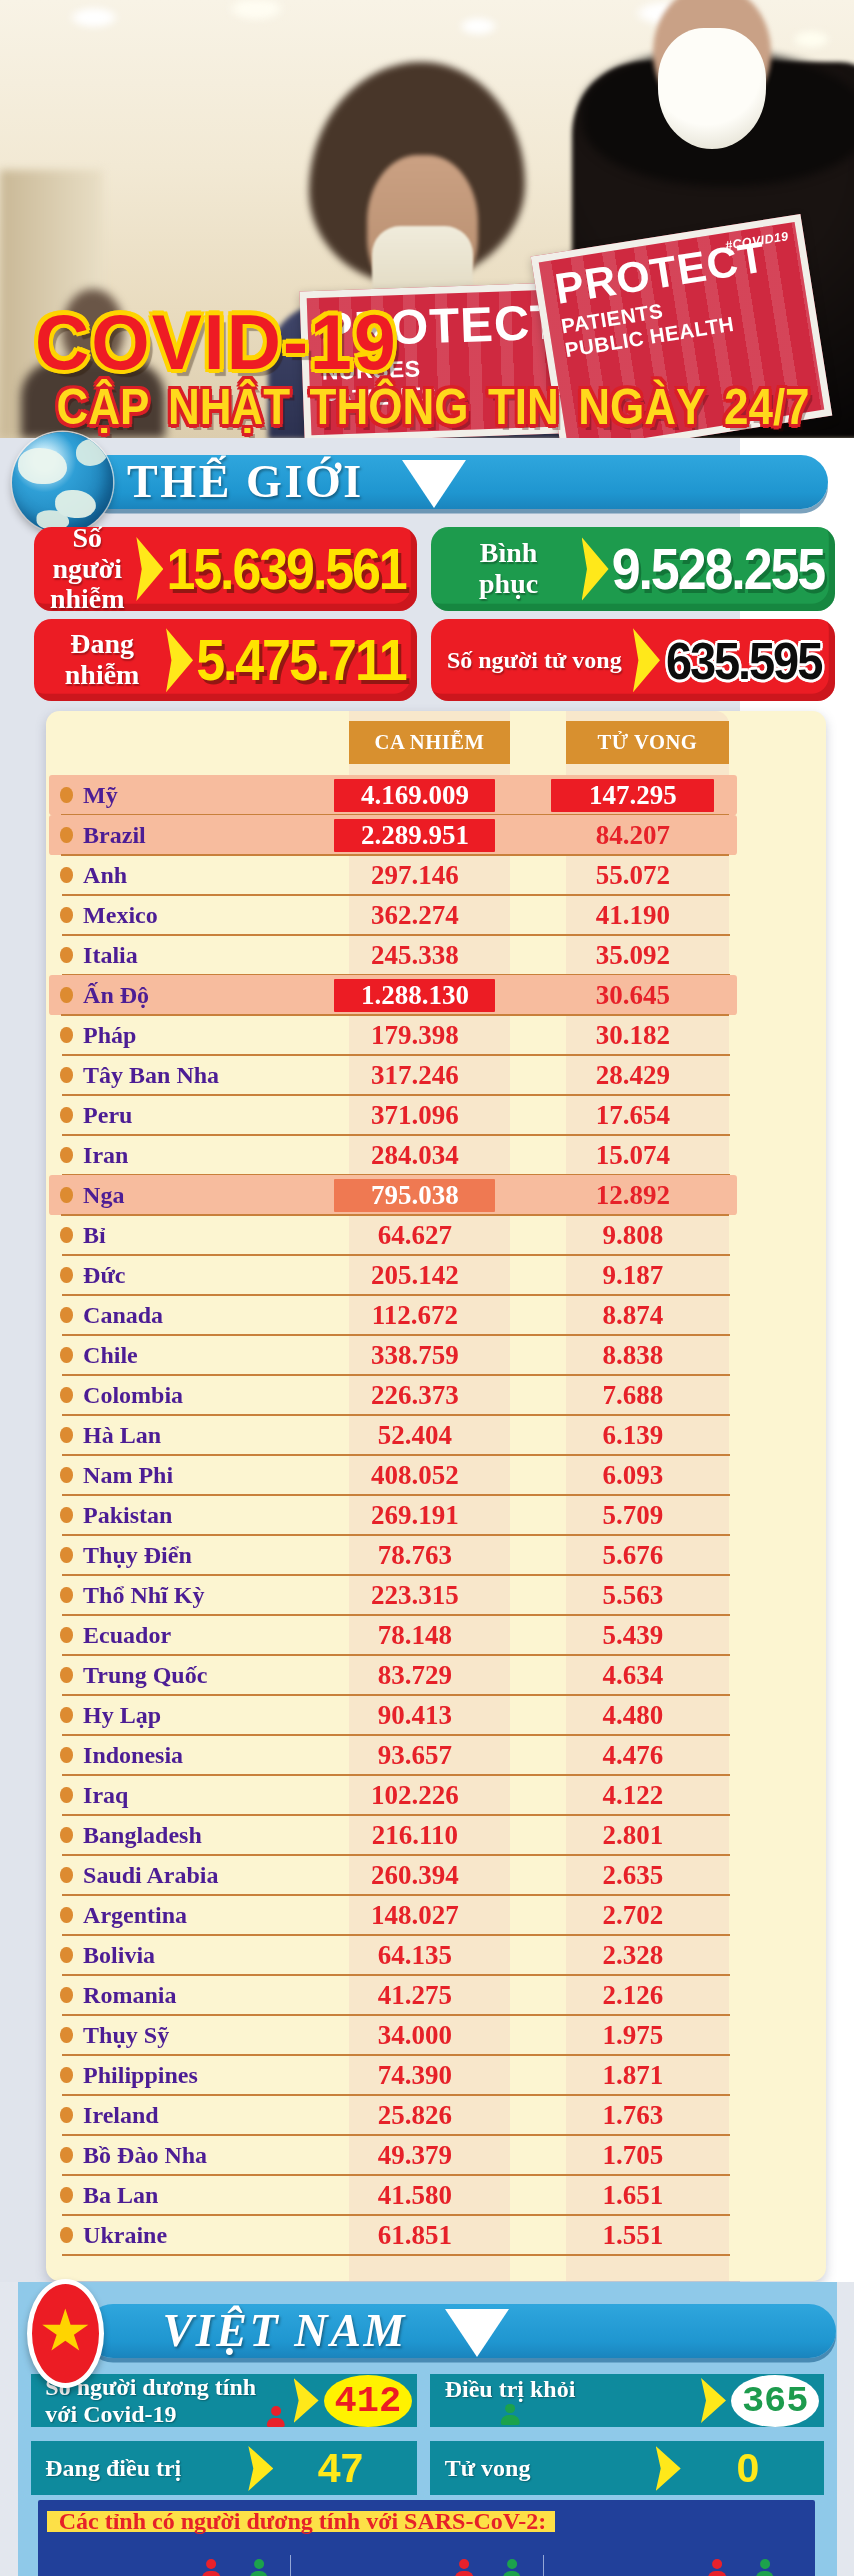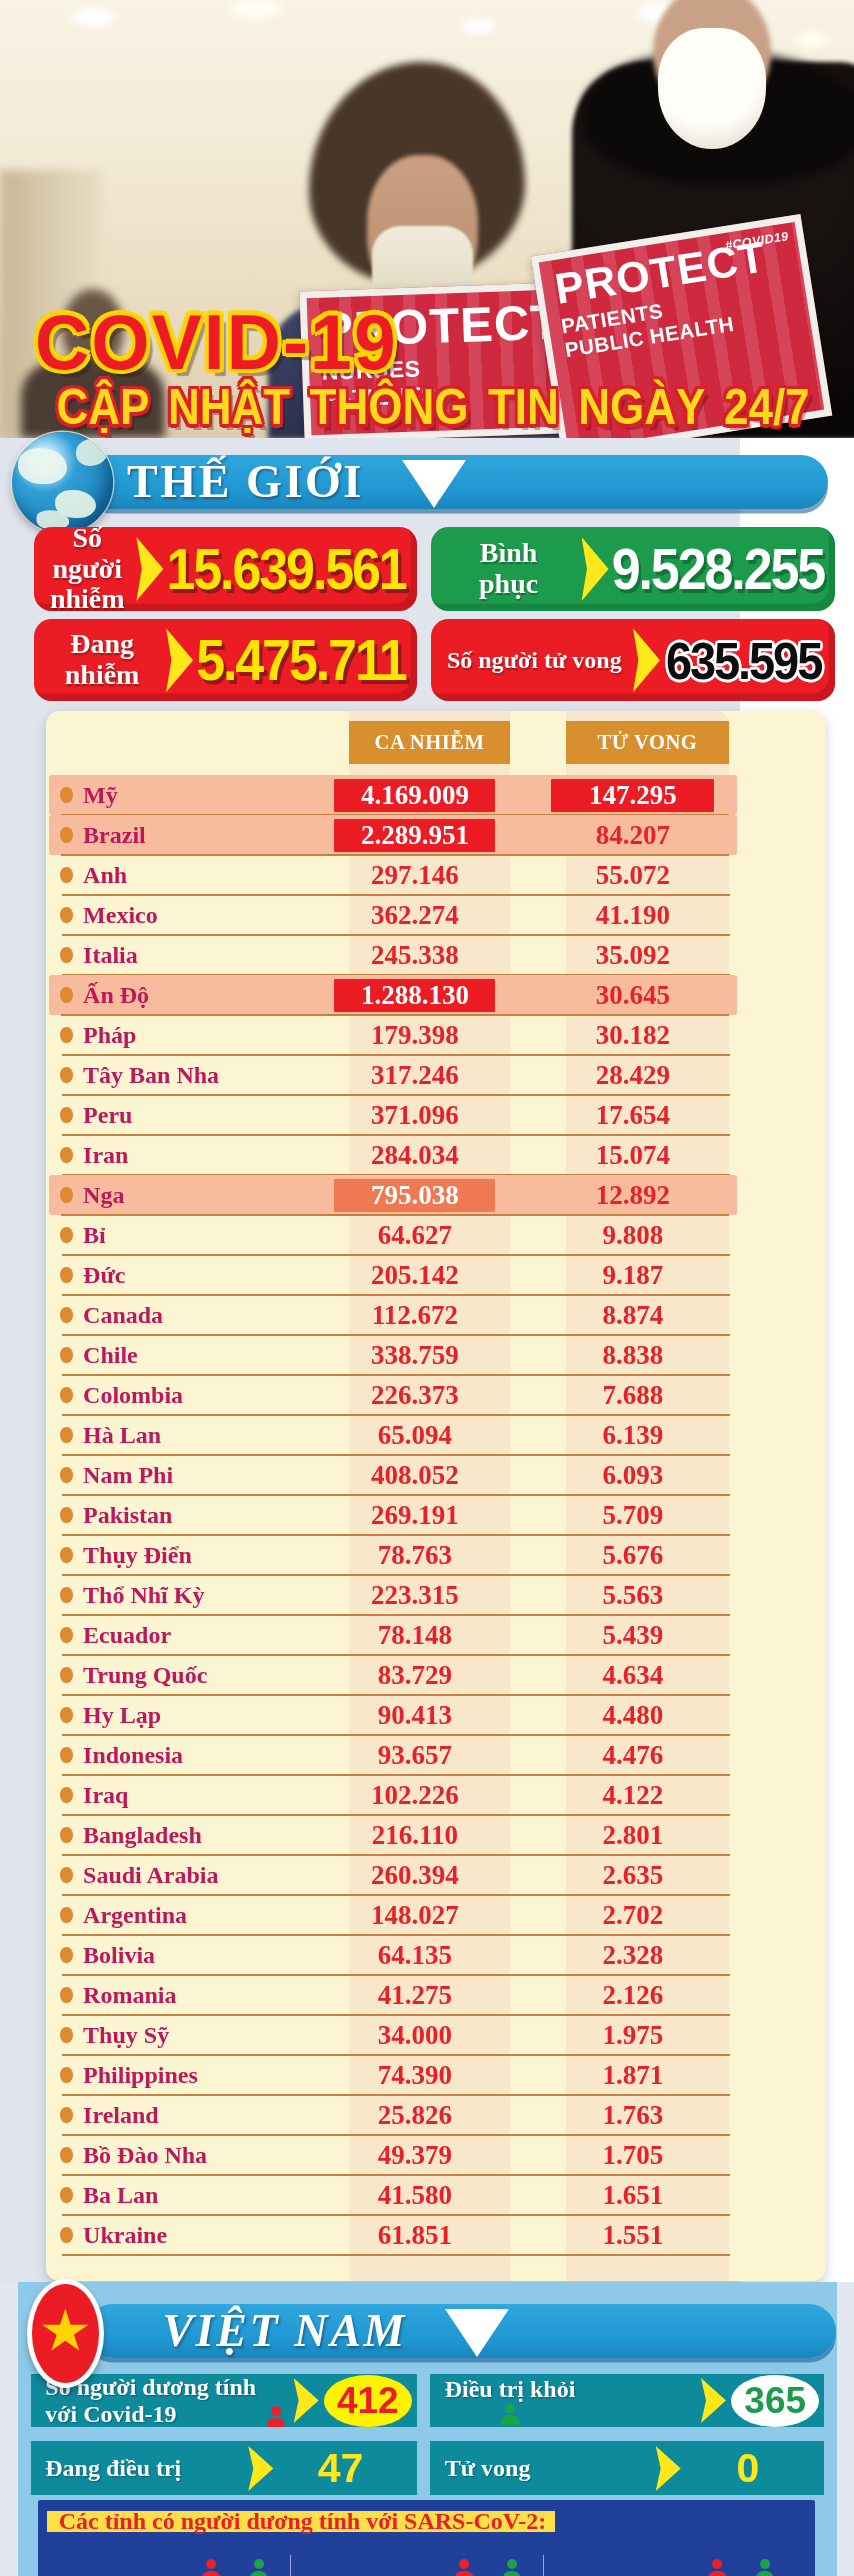--- a/index.html
+++ b/index.html
@@ -74,39 +74,39 @@
   .thead{position:absolute;top:10.3px;height:43px;background:#d8902f;color:#fff;font-weight:bold;font-size:20.6px;letter-spacing:0.5px;display:flex;align-items:center;justify-content:center;z-index:2;}
   .thead.h-cases{left:303px;width:161px;}
   .thead.h-deaths{left:520px;width:163px;}
   .rows{position:absolute;left:0;top:64px;width:780px;z-index:1;}
   .w-row{position:relative;height:40px;display:grid;grid-template-columns:274px 161px 56px 163px;align-items:center;padding-left:14.4px;}
   .w-row::after{content:'';position:absolute;left:15.5px;width:668px;bottom:-1px;border-bottom:2.6px double #c8803b;}
   .w-row.hl{background:#f7bc9e;border-radius:3.1px;width:688px;margin-left:3.1px;padding-left:11.3px;}
   .w-row.hl::after{left:12.4px;}
   .w-name-cell{display:flex;align-items:center;gap:10.3px;min-width:0;}
   .bullet{flex:0 0 auto;width:12.4px;height:15.5px;border-radius:50%;background:#dd8b31;}
-  .w-name{font-size:24px;font-weight:bold;color:#be185d;white-space:nowrap;}
+  .w-name{font-size:24px;font-weight:bold;color:#4c1d95;white-space:nowrap;}
   .w-num{font-size:27px;font-weight:bold;color:#e62129;text-align:center;line-height:33px;}
   .w-num.box-red{background:#ec1c24;color:#fff;border-radius:1px;}
   .w-num.box-orange{background:#ef7952;color:#fff;border-radius:1px;}
 
   
   .vn{position:absolute;left:0;top:2282px;width:854px;height:603px;background:#e3e7ee;}
   .vn-panel{position:absolute;left:17.5px;top:0;width:819px;height:603px;background:#8fc9e9;}
   .vn .sec-bar{left:68px;top:21.6px;width:750px;padding-left:77px;font-style:italic;}
   .flag{position:absolute;left:9.3px;top:-3.1px;width:77px;height:109px;background:#ec1c24;border:5.2px solid #fff;border-radius:50%;box-shadow:0 4.1px 7.2px rgba(0,0,0,.28);z-index:3;}
   .star{position:absolute;left:50%;top:50%;width:48px;height:46px;transform:translate(-50%,-54%);background:#ffd400;
     clip-path:polygon(50% 0%,61% 35%,98% 35%,68% 57%,79% 91%,50% 70%,21% 91%,32% 57%,2% 35%,39% 35%);}
   .vn-stats{position:absolute;left:13.4px;top:92px;width:793px;display:grid;grid-template-columns:386px 394px;grid-template-rows:53px 54px;gap:14.4px 13.4px;}
   .vn-stat{background:#0e8a9d;display:flex;align-items:center;color:#fff;padding:0 4.1px 0 14.4px;}
   .vn-label{font-weight:bold;font-size:24px;line-height:1.12;white-space:pre-line;text-shadow:1px 1px 1.5px rgba(0,0,0,.3);}
   .vn-label-wrap{display:flex;align-items:flex-end;gap:8.2px;}
   .vn-label-col{display:flex;flex-direction:column;align-items:center;gap:1px;}
   .vn-arrow{flex:0 0 auto;width:25px;height:45px;background:#ffe81a;clip-path:polygon(0 0,100% 50%,0 100%,20% 50%);margin-left:auto;margin-right:5.2px;}
-  .badge{flex:0 0 auto;width:88px;height:52px;border-radius:50%;display:flex;align-items:center;justify-content:center;font-family:Liberation Sans, sans-serif;font-weight:800;font-size:37px;margin-right:1px;}
+  .badge{flex:0 0 auto;width:88px;height:52px;border-radius:50%;display:flex;align-items:center;justify-content:center;font-family:Liberation Mono, monospace;font-weight:800;font-size:37px;margin-right:1px;}
   .badge.yellow{background:#fff200;color:#ec1c24;}
   .badge.white{background:#fff;color:#1d9b4d;}
   .vn-val{flex:0 0 auto;width:124px;text-align:center;font-family:"Liberation Sans",sans-serif;font-weight:800;font-size:41px;color:#ffe81a;margin-right:10.3px;}
   .pi{position:relative;display:inline-block;width:23px;height:21.6px;}
   .pi::before{content:'';position:absolute;top:0;left:50%;transform:translateX(-50%);width:9.8px;height:9.8px;border-radius:50%;background:currentColor;}
   .pi::after{content:'';position:absolute;bottom:0;left:50%;transform:translateX(-50%);width:18.5px;height:9.8px;border-radius:9.3px 9.3px 2.6px 2.6px;background:currentColor;}
   .pi.red{color:#e8212b;}
   .pi.green{color:#1ca24c;}
 
   .prov{position:absolute;left:20.6px;top:218px;width:777px;height:379px;background:#21409a;border-radius:2.1px;}
@@ -332,21 +332,21 @@
             </div>
             <div class="w-num">226.373</div>
             <div class="w-gap"></div>
             <div class="w-num">7.688</div>
           </div>
           <div class="w-row">
             <div class="w-name-cell">
               <span class="bullet"></span>
               <span class="w-name">Hà Lan</span>
             </div>
-            <div class="w-num">65.094</div>
+            <div class="w-num">52.404</div>
             <div class="w-gap"></div>
             <div class="w-num">6.139</div>
           </div>
           <div class="w-row">
             <div class="w-name-cell">
               <span class="bullet"></span>
               <span class="w-name">Nam Phi</span>
             </div>
             <div class="w-num">408.052</div>
             <div class="w-gap"></div>

